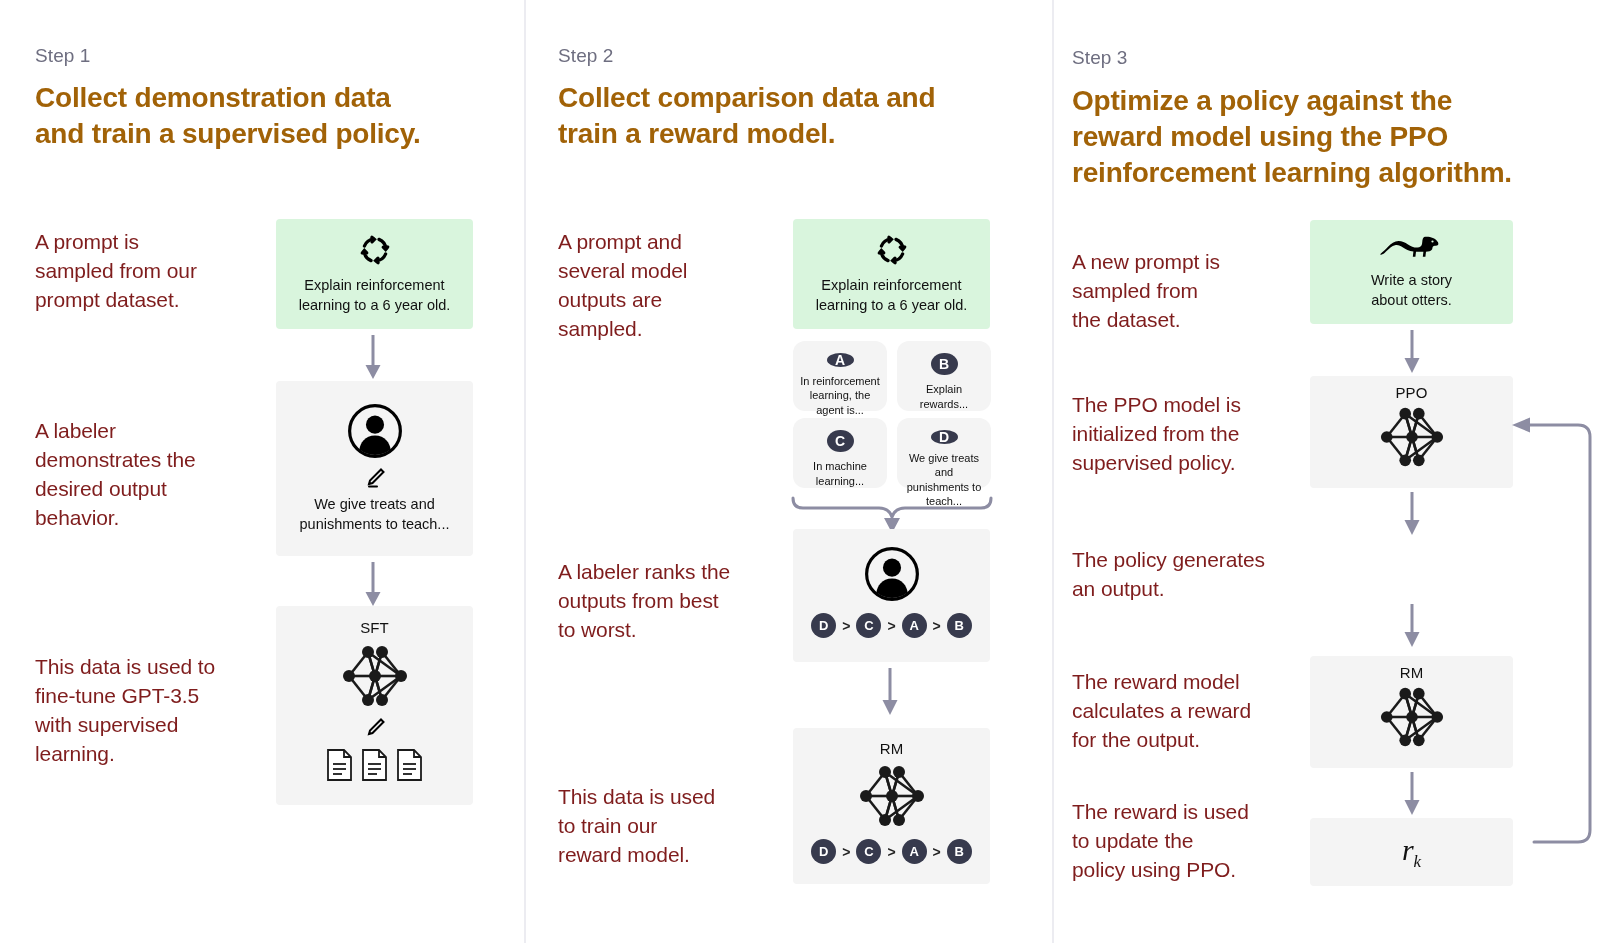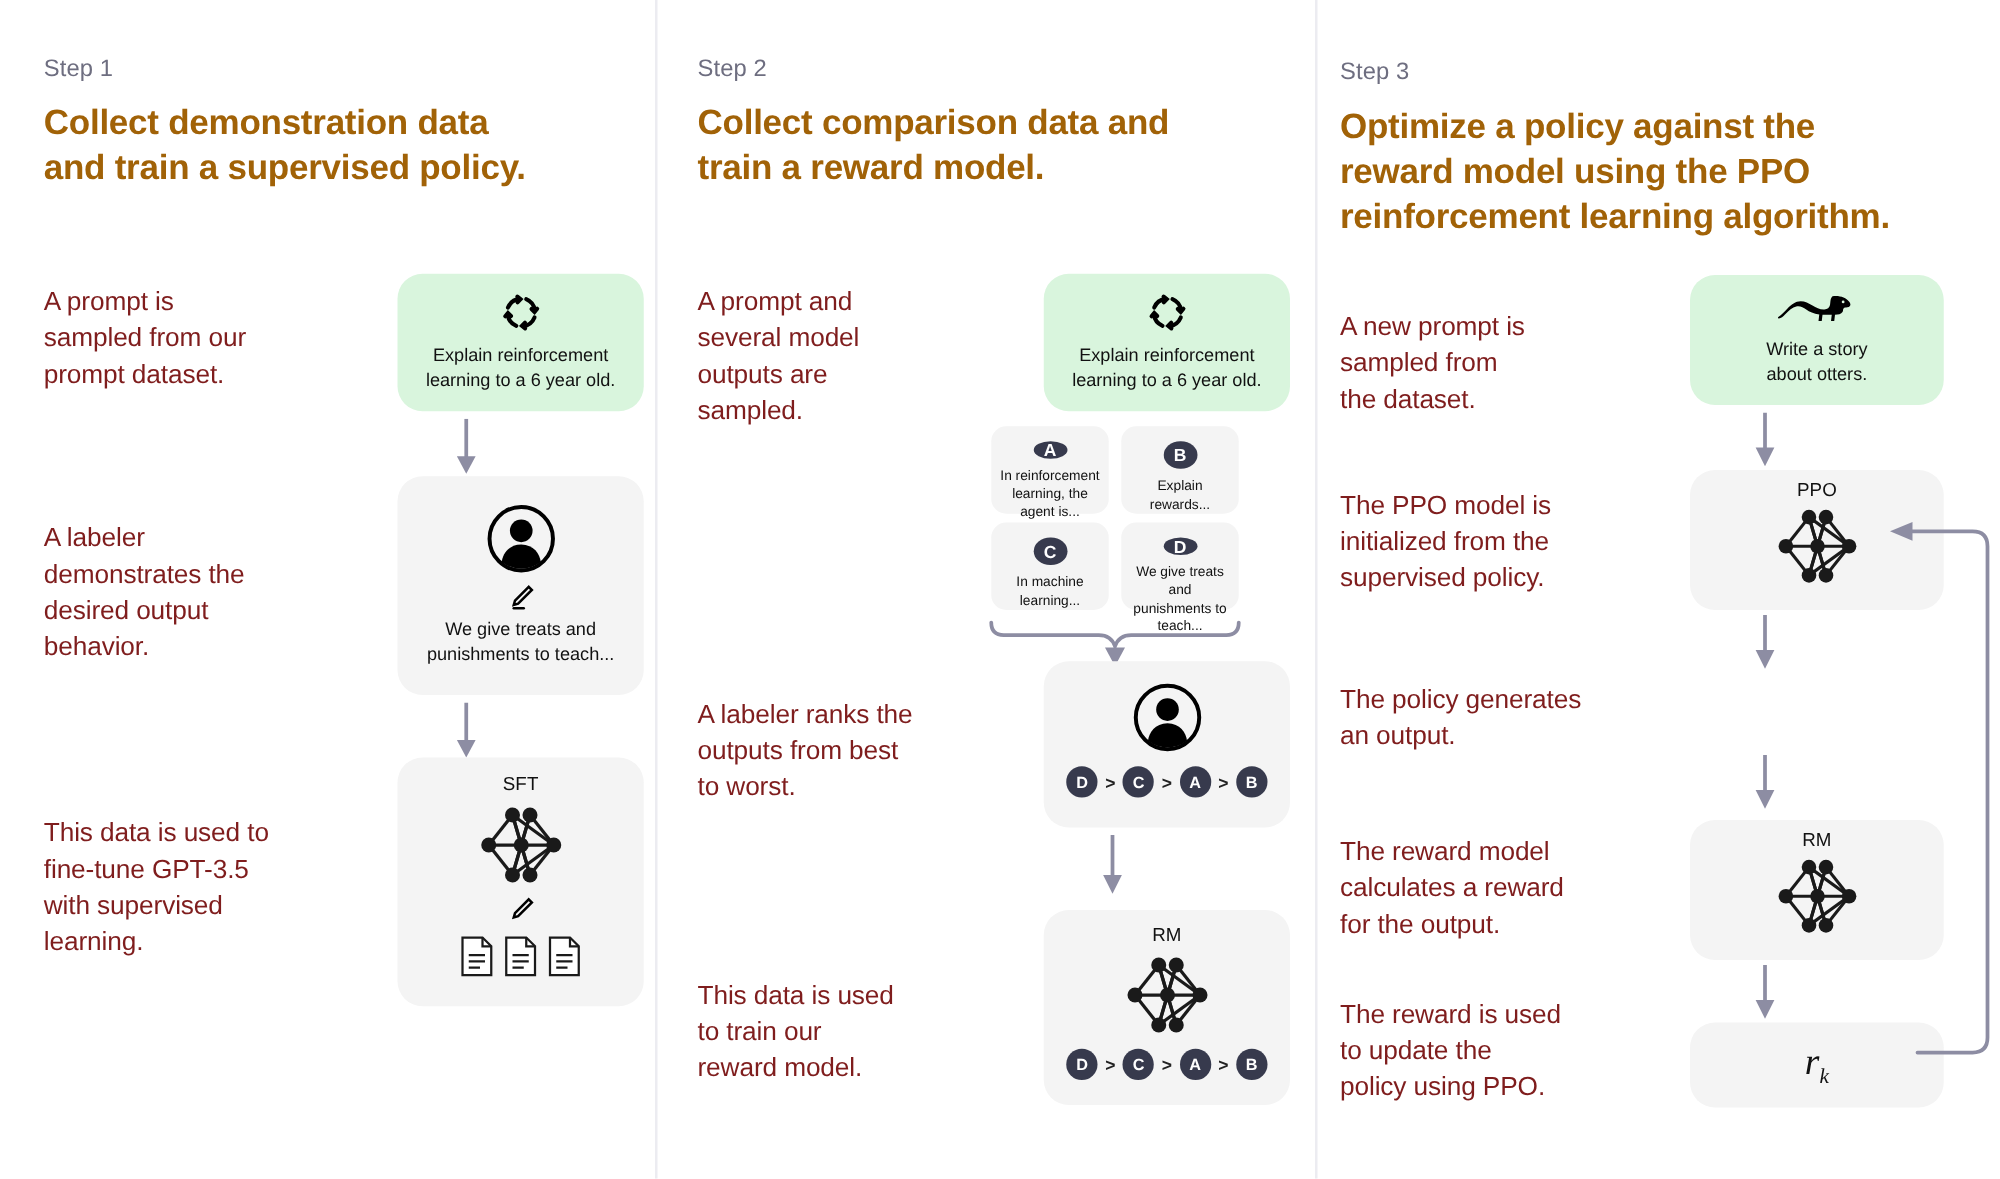--- a/index.html
+++ b/index.html
@@ -60,23 +60,22 @@
     position: absolute;
     font-size: 21px;
     line-height: 1.38;
     color: #7f1d1d;
     letter-spacing: -0.1px;
   }
 
   
   .card {
     position: absolute;
-    border-radius: 20px;
+    border-radius: 4px;
     box-sizing: border-box;
-    margin-left: 42px;
   }
   .card.green { background: #d9f5dd; }
   .card.grey  { background: #f4f4f4; }
 
   .card-text {
     font-size: 14.5px;
     line-height: 1.35;
     text-align: center;
     color: #111;
   }

